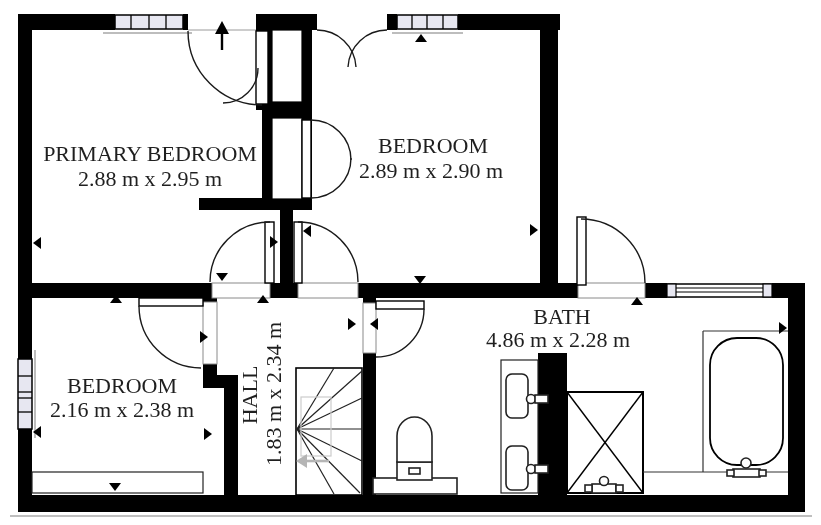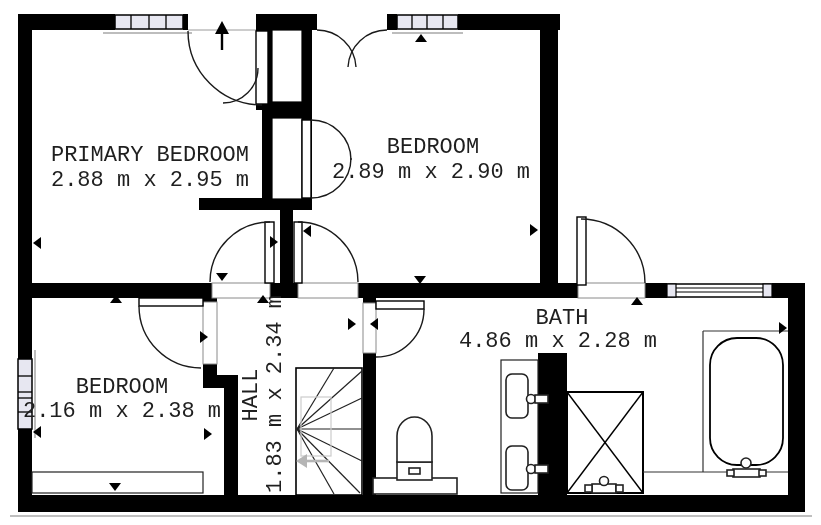--- a/index.html
+++ b/index.html
@@ -1,16 +1,16 @@
 <!DOCTYPE html>
 <html><head>
 <meta charset="utf-8">
 <style>
   html,body{margin:0;padding:0;background:#ffffff;}
-  .stage{width:821px;height:525px;position:relative;background:#fff;font-family:Liberation Mono, monospace;}
+  .stage{width:821px;height:525px;position:relative;background:#fff;font-family:Liberation Serif, serif;}
   svg{display:block;}
   .wall{fill:#000000;stroke:none;}
   .cavity{fill:#ffffff;stroke:#000000;stroke-width:1.2;}
   .leaf{fill:#ffffff;stroke:#000000;stroke-width:1.4;}
   .arc{fill:none;stroke:#1a1a1a;stroke-width:1.4;}
   .thr{fill:#ffffff;stroke:#8a8a8a;stroke-width:1;}
   .fix{fill:#ffffff;stroke:#222222;stroke-width:1.6;}
   .fixthin{fill:none;stroke:#222222;stroke-width:1.2;}
   .marker{fill:#000000;}
   .roomname,.roomdims{fill:#1f1f1f;font-size:22px;}

